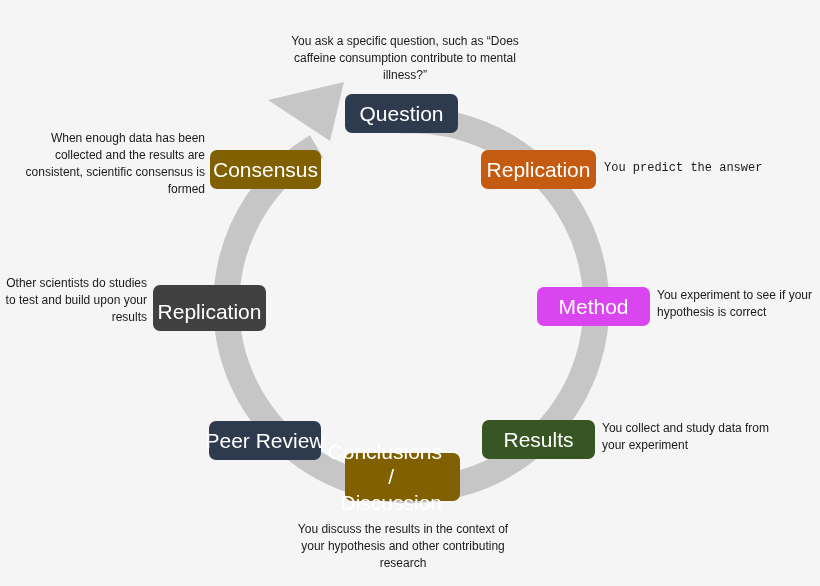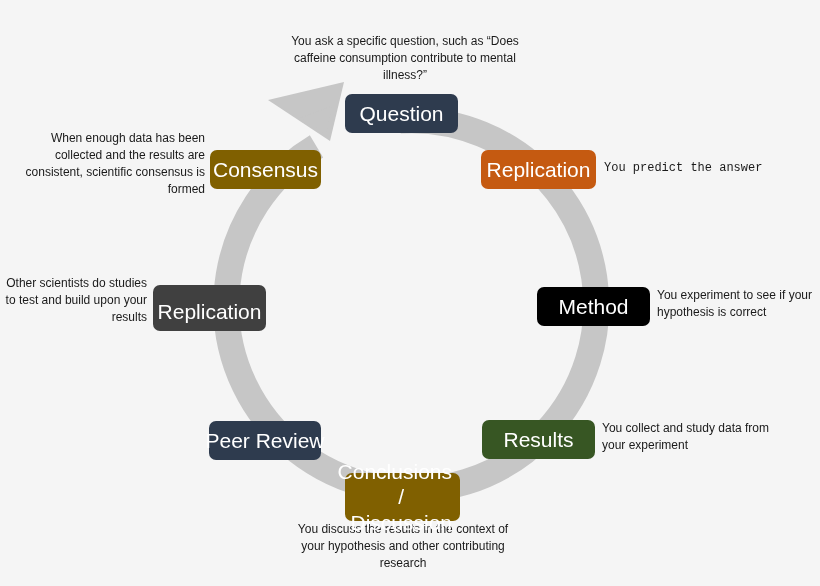--- a/index.html
+++ b/index.html
@@ -85,31 +85,31 @@
   <div class="caption center" style="left:290px; top:33px; width:230px;">You ask a specific question, such as “Does caffeine consumption contribute to mental illness?”</div>
   <div class="stage" style="left:345px; top:94px; width:113px; height:39px; background:#2e3b4e;">
     <span>Question</span>
   </div>
 
   <div class="stage" style="left:481px; top:150px; width:115px; height:39px; background:#c55a11;">
     <span>Replication</span>
   </div>
   <div class="caption right" style="left:604px; top:160px; width:200px;font-family:Liberation Mono, monospace;">You predict the answer</div>
 
-  <div class="stage" style="left:537px; top:287px; width:113px; height:39px; background:#000000;">
+  <div class="stage" style="left:537px; top:287px; width:113px; height:39px; background:#d946ef;">
     <span>Method</span>
   </div>
   <div class="caption right" style="left:657px; top:287px; width:160px;">You experiment to see if your hypothesis is correct</div>
 
   <div class="stage" style="left:482px; top:420px; width:113px; height:39px; background:#375623;">
     <span>Results</span>
   </div>
   <div class="caption right" style="left:602px; top:420px; width:170px;">You collect and study data from your experiment</div>
 
-  <div class="stage two-line" style="left:345px; top:473px; width:115px; height:48px; background:#806000; flex-direction:column; padding:4px 8px;">
+  <div class="stage two-line" style="left:345px; top:453px; width:115px; height:48px; background:#806000; flex-direction:column; padding:4px 18px;">
     <span>Conclusions</span>
     <span>/ Discussion</span>
   </div>
   <div class="caption center" style="left:288px; top:521px; width:230px;">You discuss the results in the context of your hypothesis and other contributing research</div>
 
   <div class="stage" style="left:209px; top:421px; width:112px; height:39px; background:#2e3b4e;">
     <span>Peer Review</span>
   </div>
 
   <div class="stage" style="left:153px; top:285px; width:113px; height:46px; background:#404040;">

